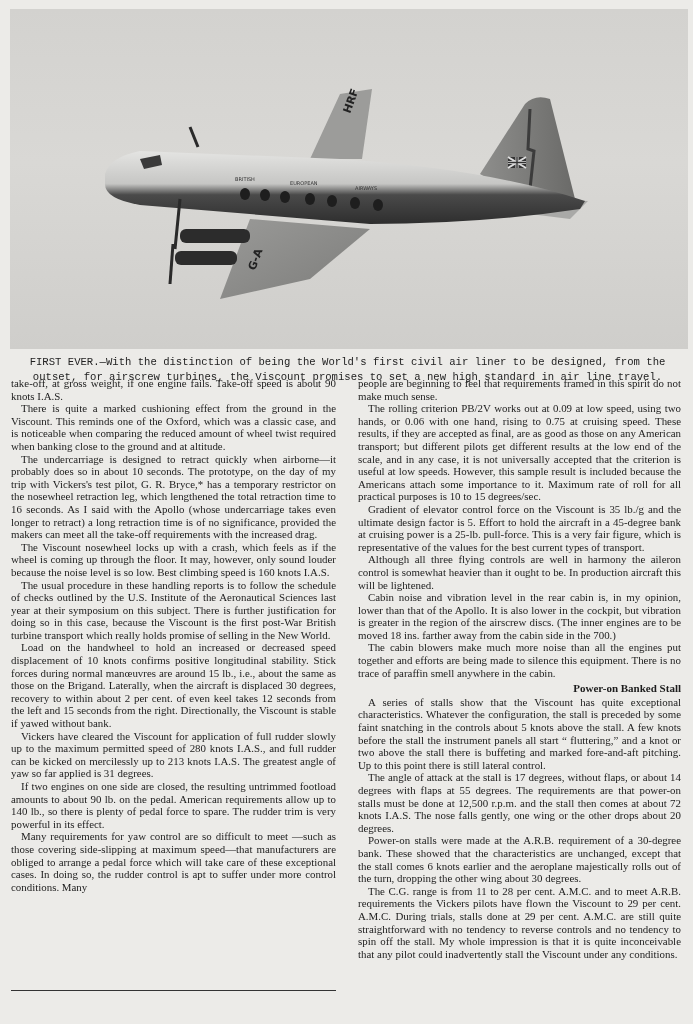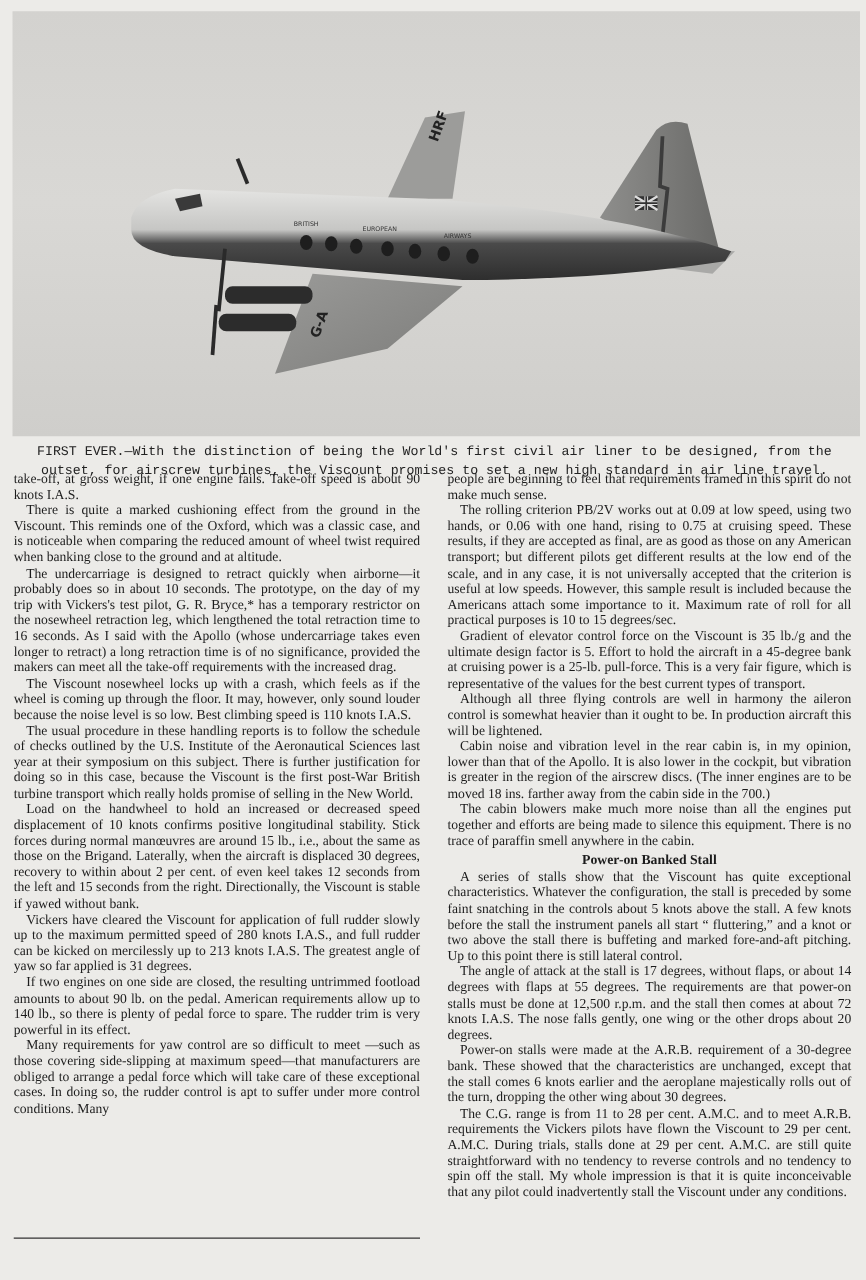--- a/index.html
+++ b/index.html
@@ -25,21 +25,21 @@
   .col {
     position: absolute; top: 377px;
     font-size: 10.9px; line-height: 12.6px;
     text-align: justify;
   }
   .col-left { left: 11px; width: 325px; }
   .col-right { left: 358px; width: 323px; }
   .col p { margin: 0; text-indent: 10px; }
   .col p.cont { text-indent: 0; }
   .subhead {
-    font-weight: bold; text-align: center; margin: 3px 0 1px 0;
+    font-weight: bold; text-align: right; margin: 3px 0 1px 0;
     font-size: 11px;
   }
   .footnote-rule {
     position: absolute; left: 11px; top: 990px; width: 325px;
     border-top: 1px solid #333;
   }
   .footnote {
     position: absolute; left: 11px; top: 1036px; width: 325px;
     font-size: 8.2px; line-height: 9.6px; text-align: justify;
   }
@@ -111,21 +111,21 @@
     <text x="345" y="181" font-family="DejaVu Sans, sans-serif" font-size="5" fill="#333">AIRWAYS</text>
   </svg>
 </div>
 
 <div class="caption">FIRST EVER.—With the distinction of being the World's first civil air liner to be designed, from the outset, for airscrew turbines, the Viscount promises to set a new high standard in air line travel.</div>
 
 <div class="col col-left">
   <p class="cont">take-off, at gross weight, if one engine fails.  Take-off speed is about 90 knots I.A.S.</p>
   <p>There is quite a marked cushioning effect from the ground in the Viscount.  This reminds one of the Oxford, which was a classic case, and is noticeable when comparing the reduced amount of wheel twist required when banking close to the ground and at altitude.</p>
   <p>The undercarriage is designed to retract quickly when airborne—it probably does so in about 10 seconds.  The prototype, on the day of my trip with Vickers's test pilot, G. R. Bryce,* has a temporary restrictor on the nosewheel retraction leg, which lengthened the total retraction time to 16 seconds.  As I said with the Apollo (whose undercarriage takes even longer to retract) a long retraction time is of no significance, provided the makers can meet all the take-off requirements with the increased drag.</p>
-  <p>The Viscount nosewheel locks up with a crash, which feels as if the wheel is coming up through the floor.  It may, however, only sound louder because the noise level is so low. Best climbing speed is 110 knots I.A.S.</p>
+  <p>The Viscount nosewheel locks up with a crash, which feels as if the wheel is coming up through the floor.  It may, however, only sound louder because the noise level is so low. Best climbing speed is 160 knots I.A.S.</p>
   <p>The usual procedure in these handling reports is to follow the schedule of checks outlined by the U.S. Institute of the Aeronautical Sciences last year at their symposium on this subject.  There is further justification for doing so in this case, because the Viscount is the first post-War British turbine transport which really holds promise of selling in the New World.</p>
   <p>Load on the handwheel to hold an increased or decreased speed displacement of 10 knots confirms positive longitudinal stability.  Stick forces during normal manœuvres are around 15 lb., i.e., about the same as those on the Brigand.  Laterally, when the aircraft is displaced 30 degrees, recovery to within about 2 per cent. of even keel takes 12 seconds from the left and 15 seconds from the right.  Directionally, the Viscount is stable if yawed without bank.</p>
   <p>Vickers have cleared the Viscount for application of full rudder slowly up to the maximum permitted speed of 280 knots I.A.S., and full rudder can be kicked on mercilessly up to 213 knots I.A.S.  The greatest angle of yaw so far applied is 31 degrees.</p>
   <p>If two engines on one side are closed, the resulting untrimmed footload amounts to about 90 lb. on the pedal.  American requirements allow up to 140 lb., so there is plenty of pedal force to spare.  The rudder trim is very powerful in its effect.</p>
   <p>Many requirements for yaw control are so difficult to meet —such as those covering side-slipping at maximum speed—that manufacturers are obliged to arrange a pedal force which will take care of these exceptional cases.  In doing so, the rudder control is apt to suffer under more control conditions.  Many</p>
 </div>
 
 <div class="footnote-rule"></div>
 <div class="footnote">* Jock Bryce's B licence has just been endorsed for Viscounts ;  his is, therefore, the World's first commercial flying licence for turbine aircraft.</div>
 

